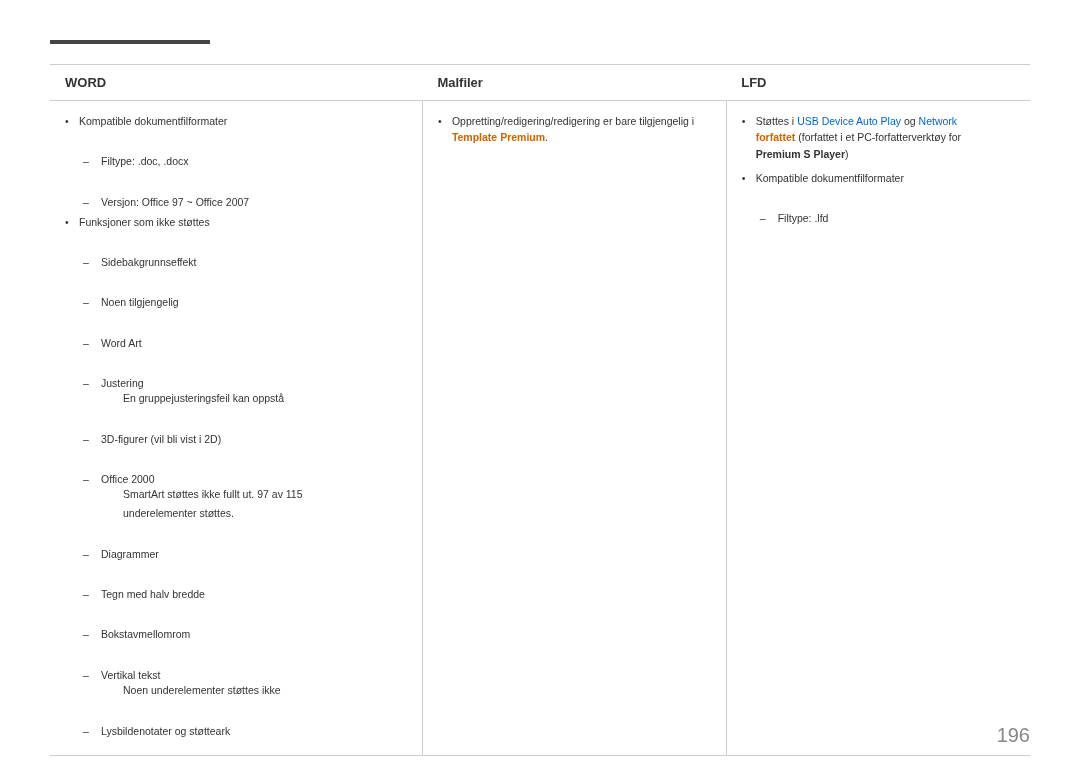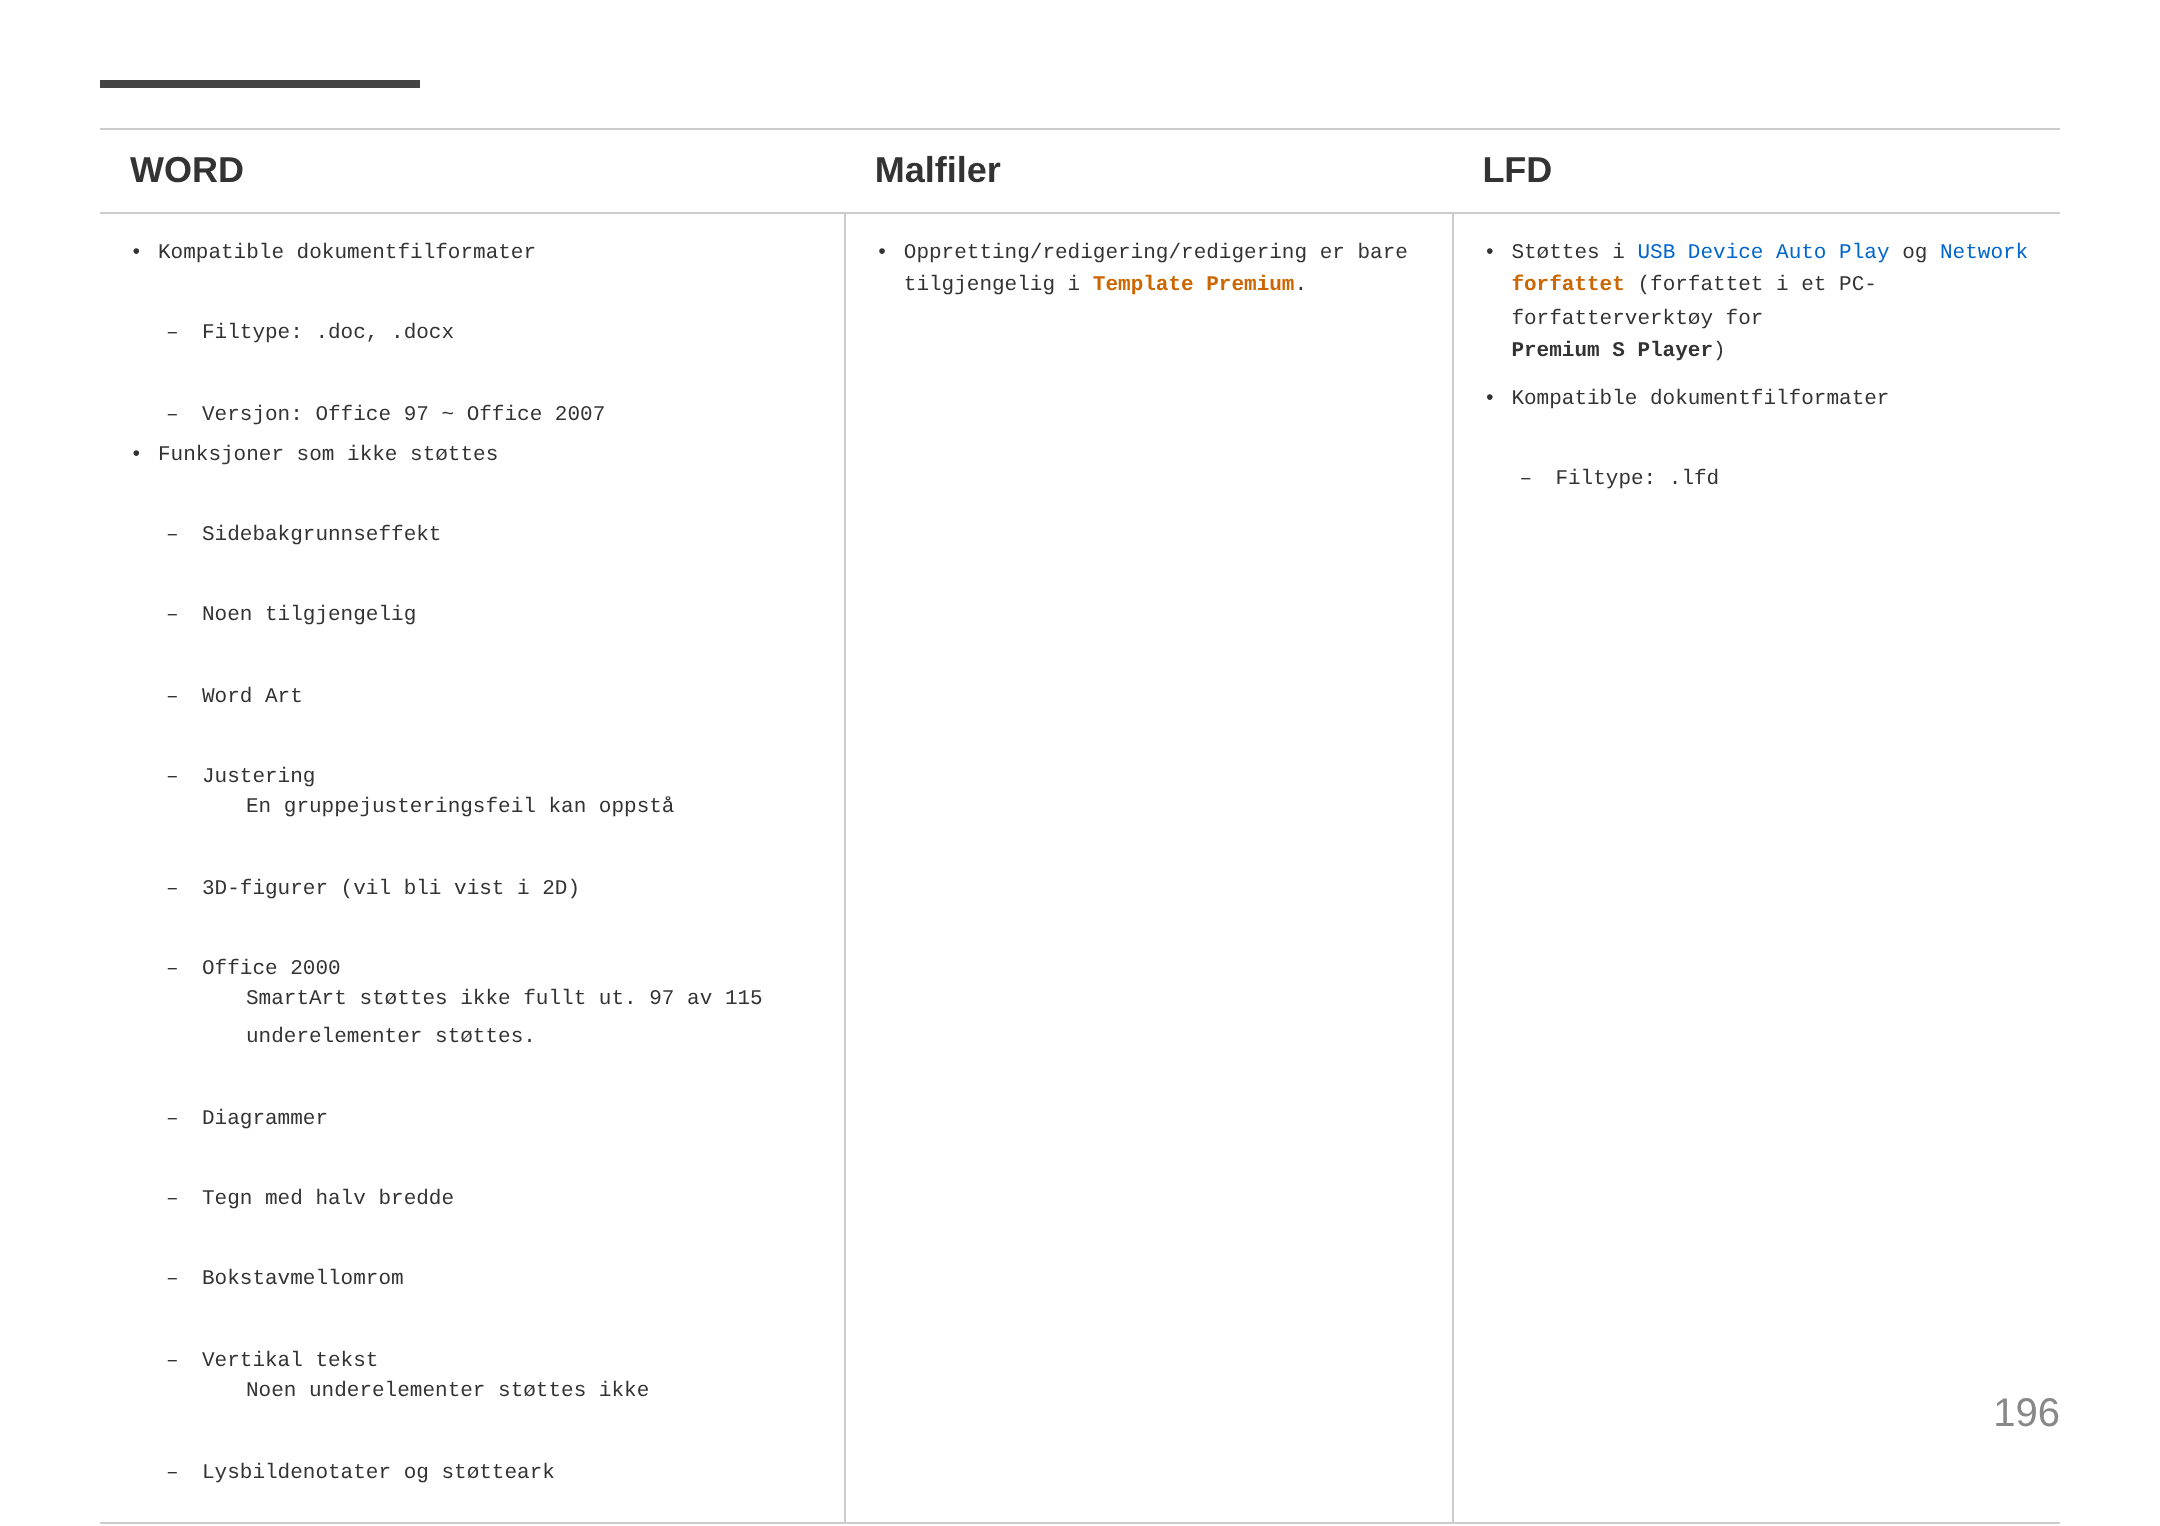--- a/index.html
+++ b/index.html
@@ -40,21 +40,21 @@
       margin-bottom: 0;
     }
 
     .content-table {
       width: 100%;
       border-collapse: collapse;
       margin-top: 0;
     }
 
     .content-table th {
-      font-size: 18px;
+      font-size: 13px;
       font-weight: bold;
       color: #333333;
       text-align: left;
       padding: 10px 15px 10px 15px;
       border-bottom: 1px solid #cccccc;
       vertical-align: bottom;
     }
 
     .content-table td {
       vertical-align: top;
@@ -74,21 +74,20 @@
     }
 
     .col-word { width: 38%; }
     .col-malfiler { width: 31%; }
     .col-lfd { width: 31%; }
 
     ul.main-list {
       list-style: none;
       padding: 0;
       margin: 0;
-      font-family: Liberation Mono, monospace;
     }
 
     ul.main-list > li {
       position: relative;
       padding-left: 14px;
       margin-bottom: 4px;
     }
 
     ul.main-list > li::before {
       content: "•";
@@ -133,21 +132,21 @@
       color: #cc6600;
       font-weight: bold;
     }
 
     .bold-text {
       font-weight: bold;
     }
 
     .page-number {
       position: absolute;
-      bottom: 44px;
+      bottom: 16px;
       right: 50px;
       font-size: 20px;
       color: #888888;
       font-weight: normal;
     }
 
     .header-row th {
       border-bottom: 1px solid #cccccc;
     }
   </style>

